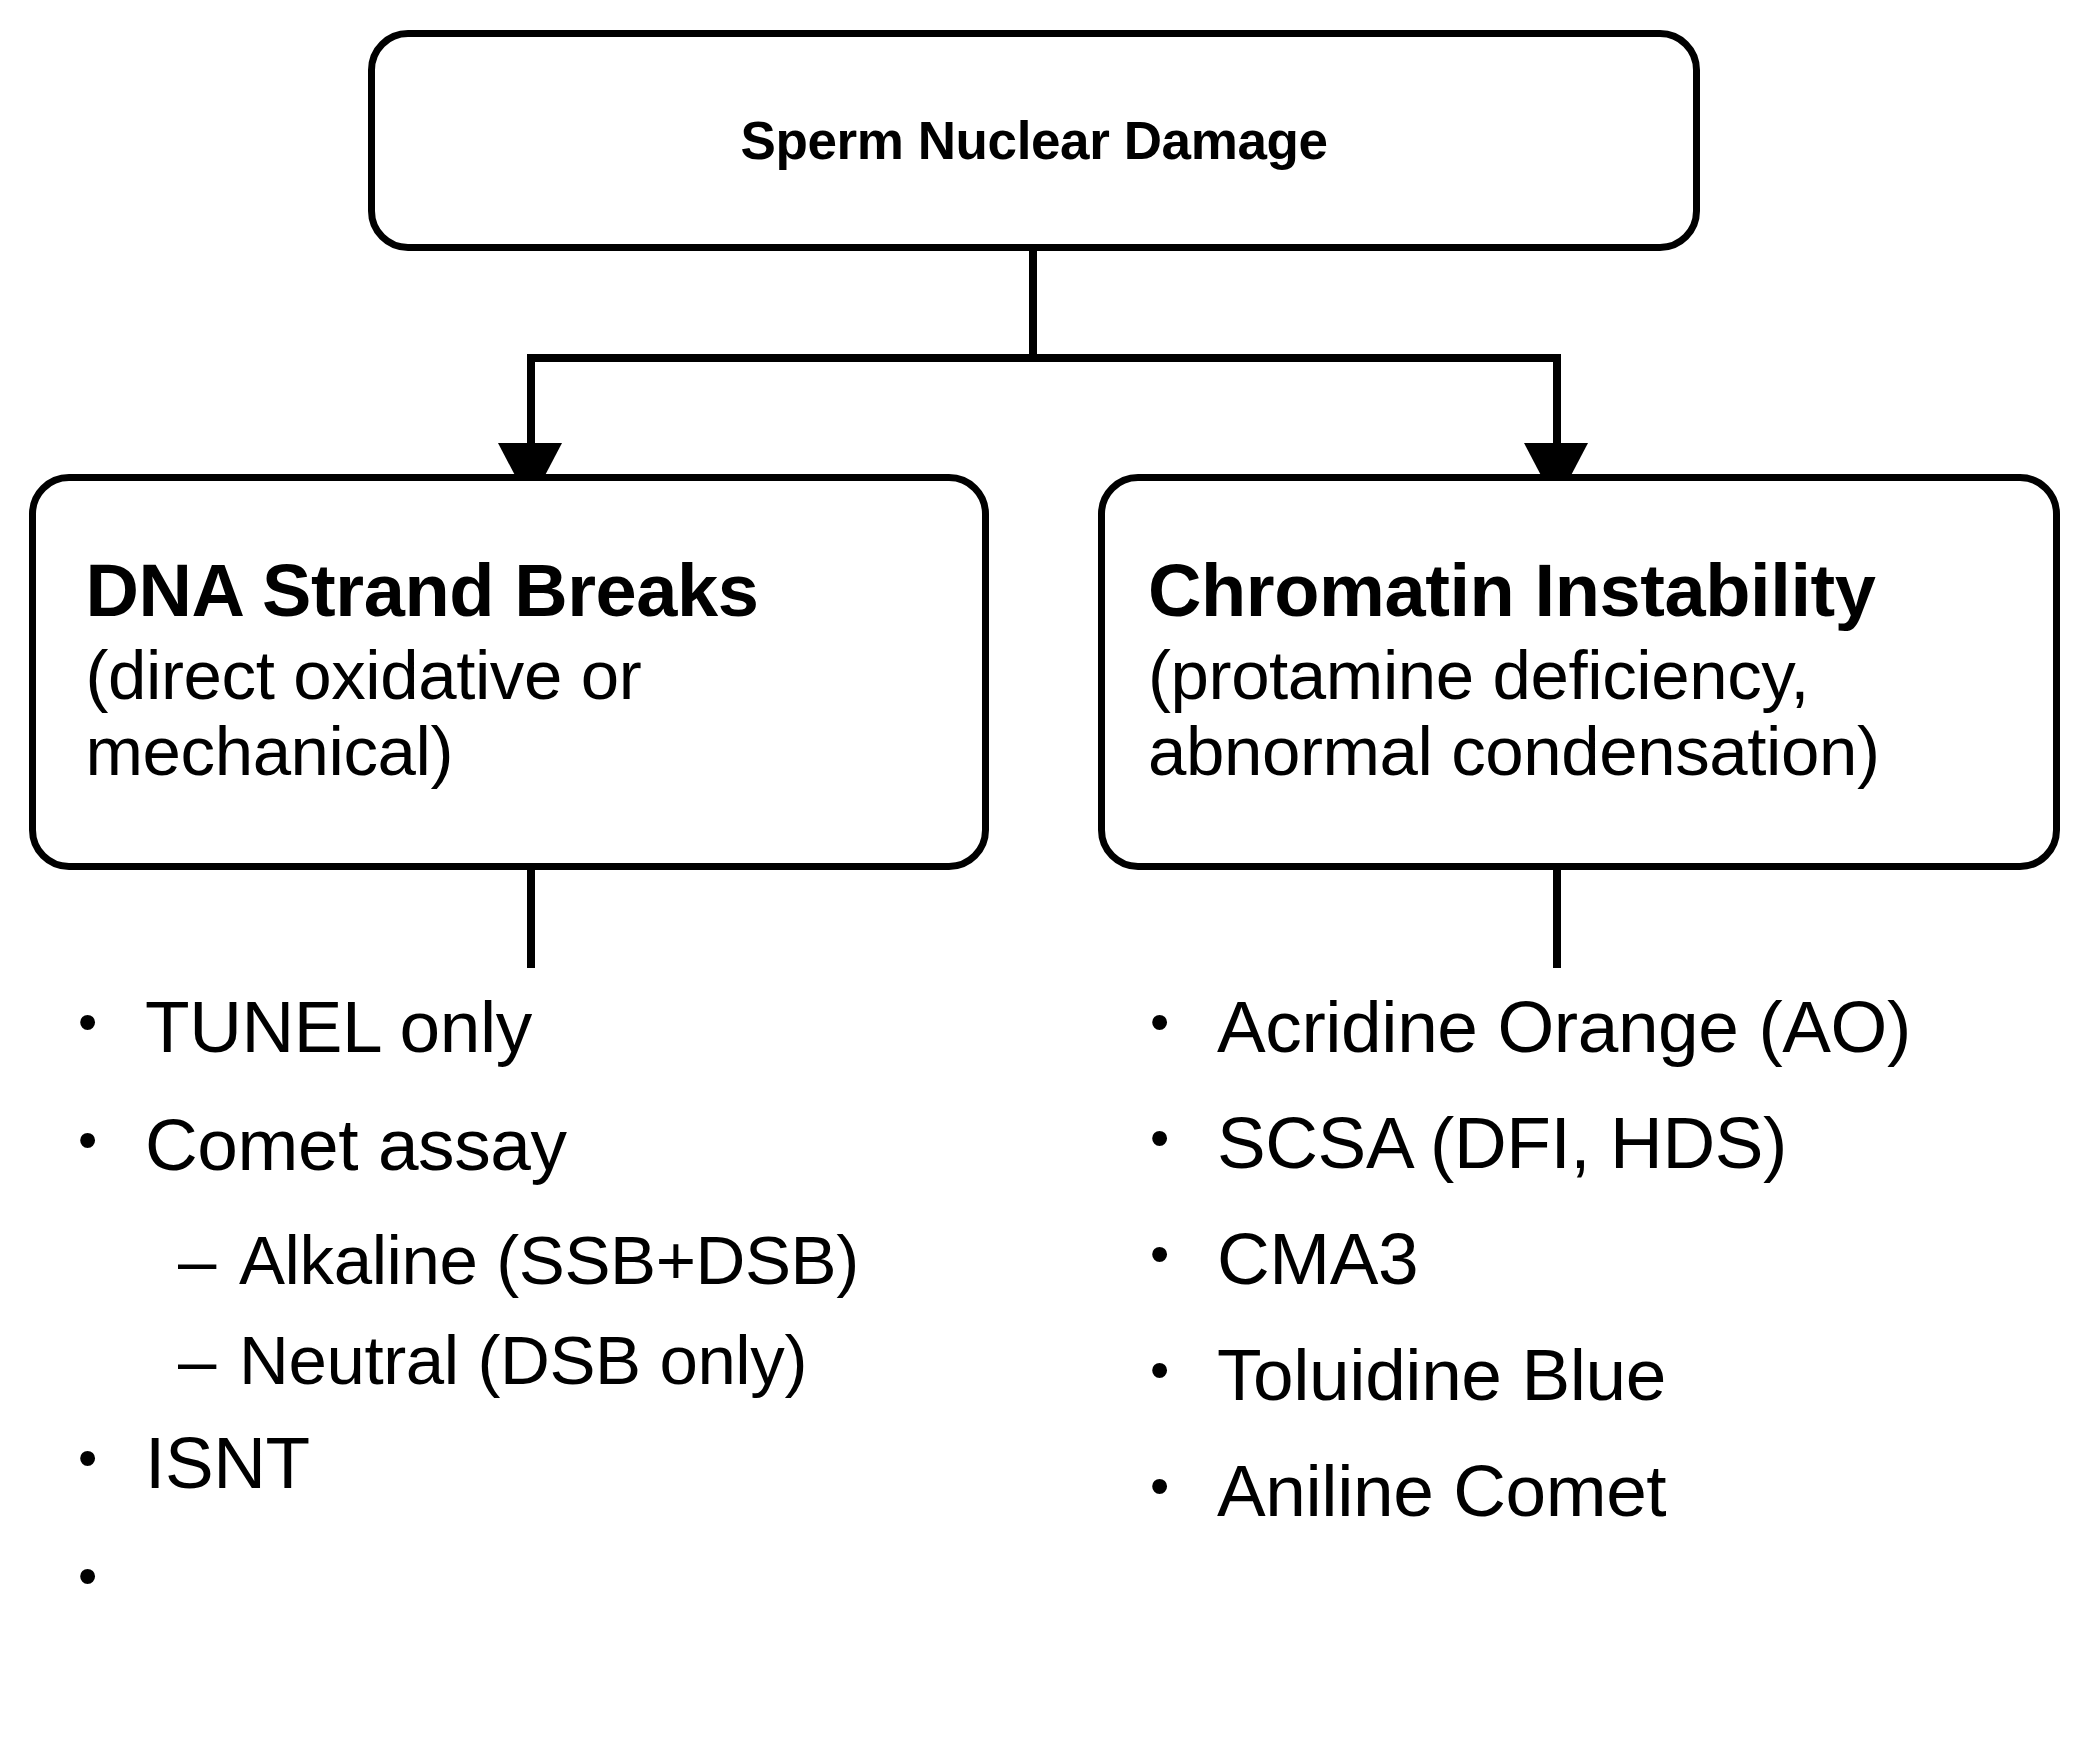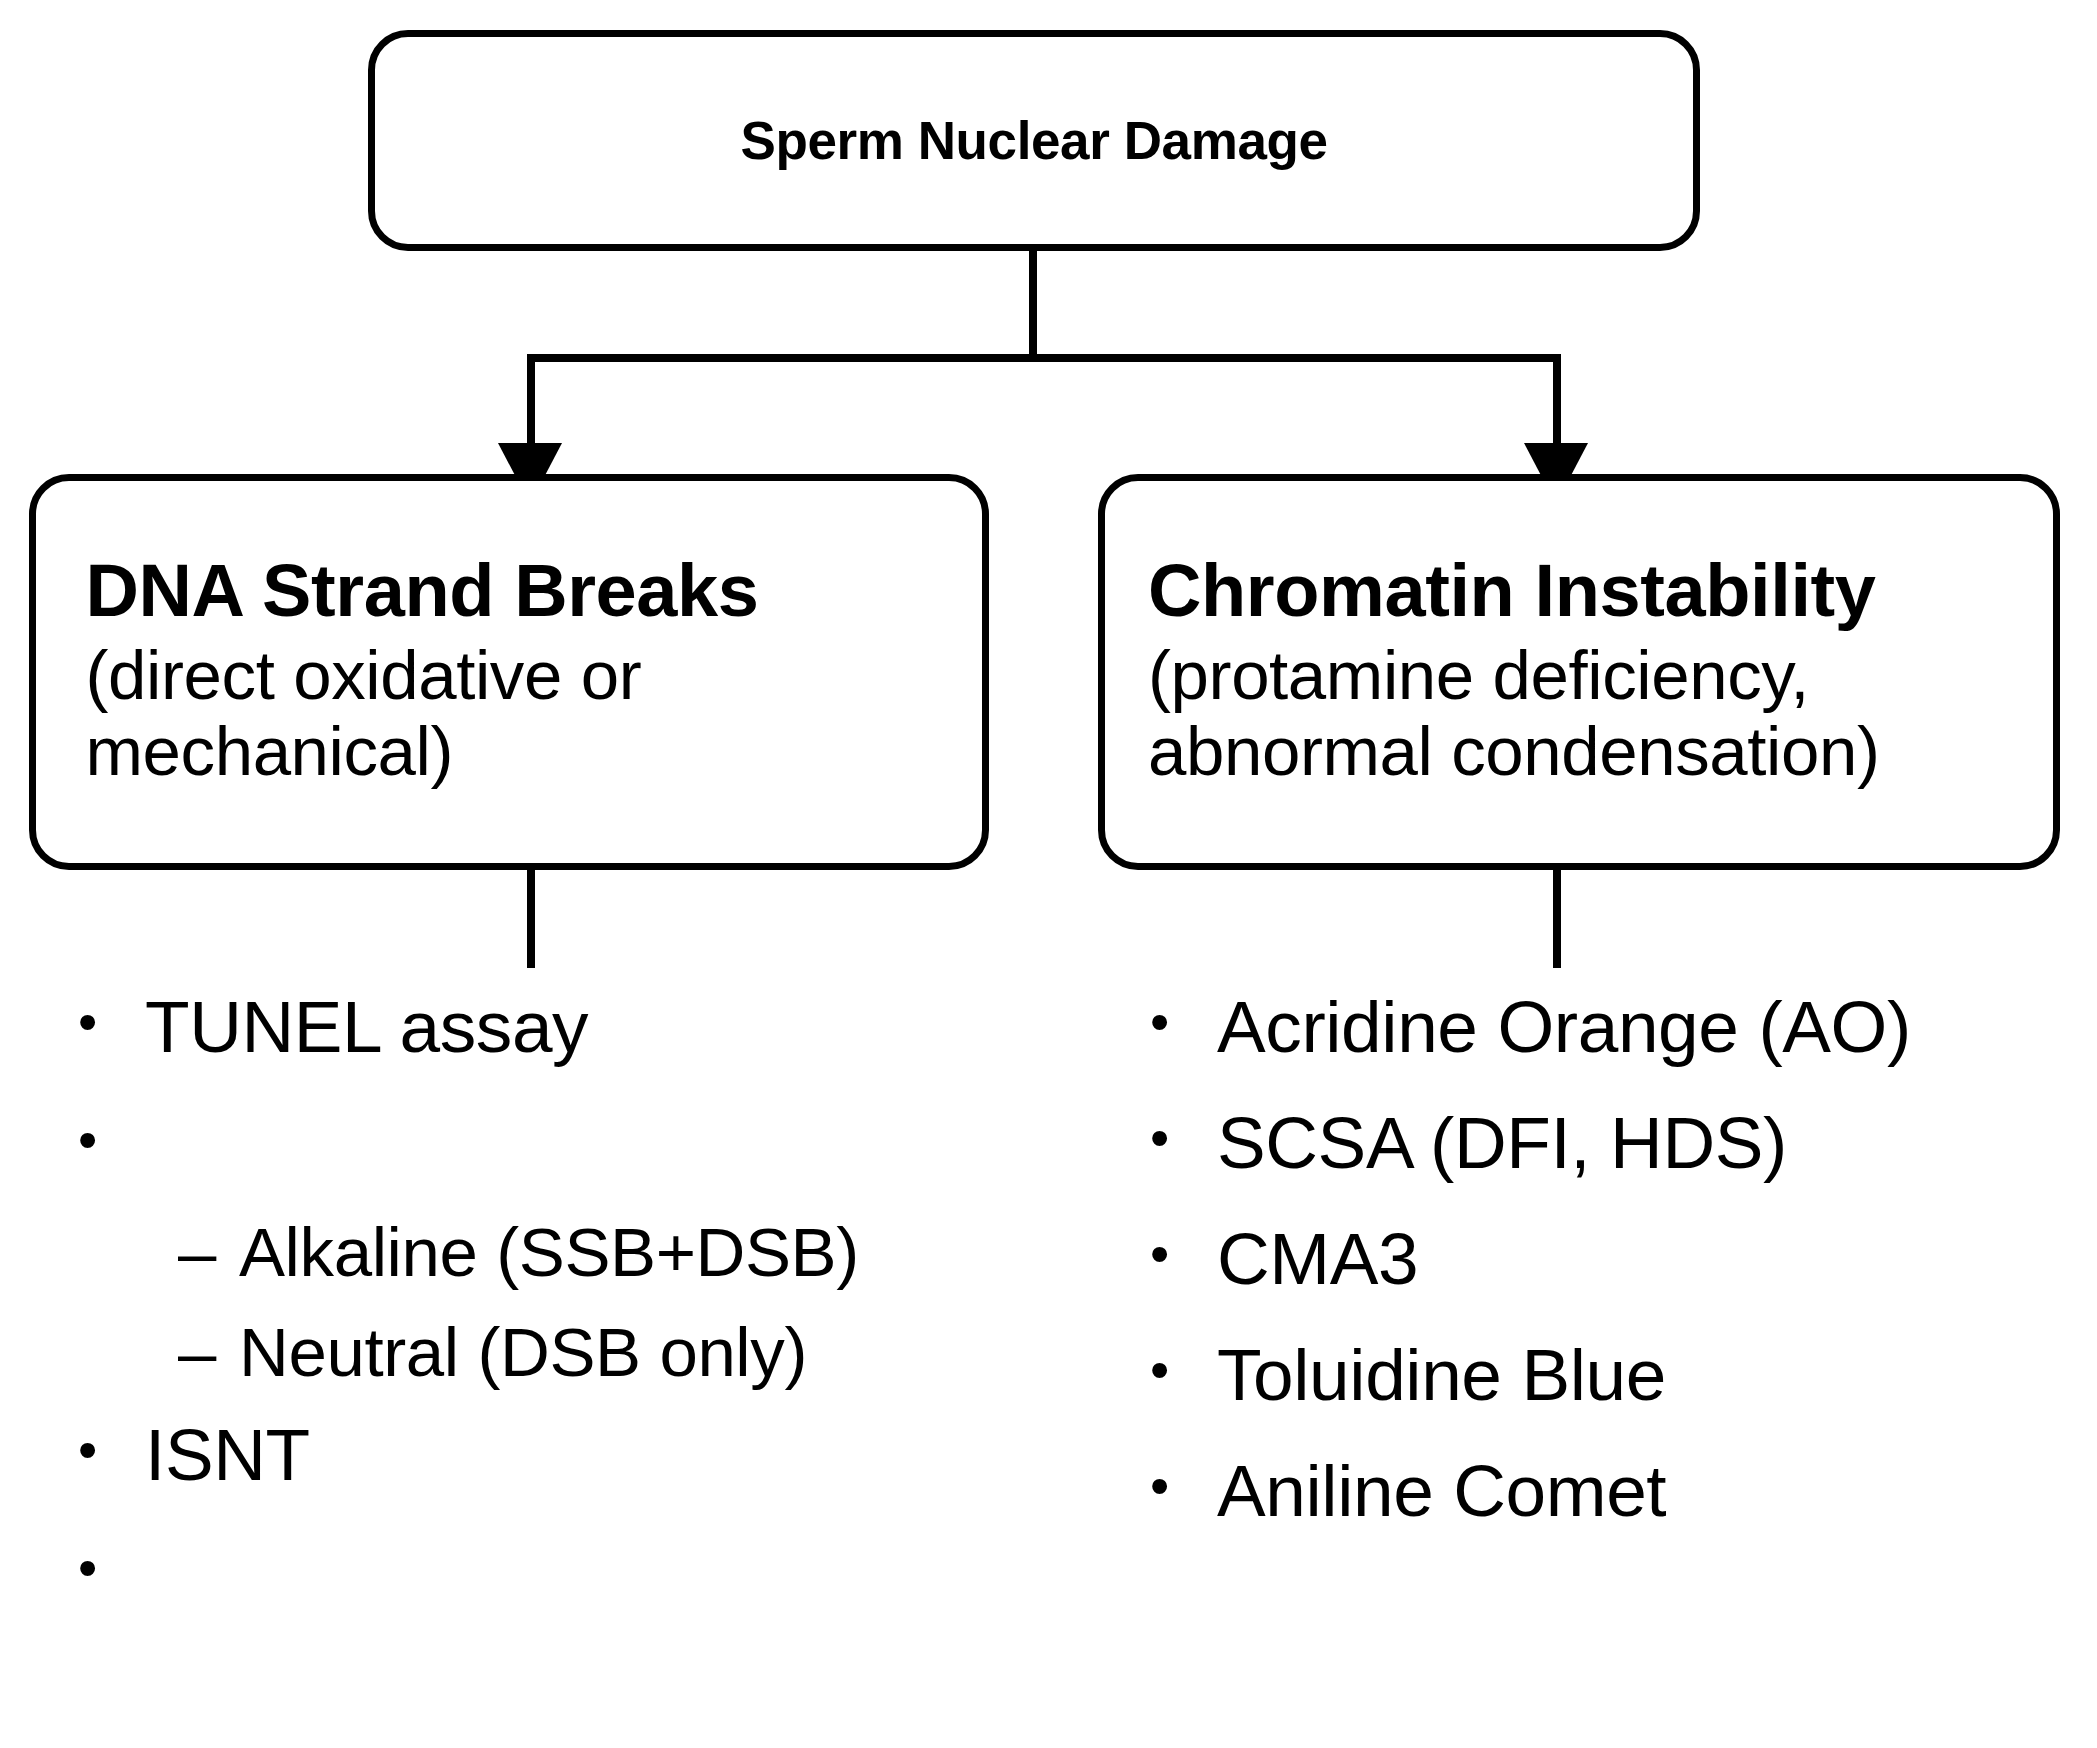--- a/index.html
+++ b/index.html
@@ -170,25 +170,26 @@
 mechanical)</div>
   </div>
 
   <div class="conn v-line" id="tail-left"></div>
   <div class="conn v-line" id="tail-right"></div>
 
   <div class="bullet-list" id="list-left">
 
     <div class="bullet-item">
       <span class="bullet-marker">•</span>
-      <span class="bullet-text">TUNEL assay</span>
-    </div>
-
-    <div class="bullet-item">
-      <span class="bullet-marker">•</span>
+      <span class="bullet-text">TUNEL only</span>
+    </div>
+
+    <div class="bullet-item">
+      <span class="bullet-marker">•</span>
+      <span class="bullet-text">Comet assay</span>
     </div>
 
     <div class="sub-item">
       <span class="dash-marker">–</span>
       <span class="bullet-text">Alkaline (SSB+DSB)</span>
     </div>
 
     <div class="sub-item">
       <span class="dash-marker">–</span>
       <span class="bullet-text">Neutral (DSB only)</span>

